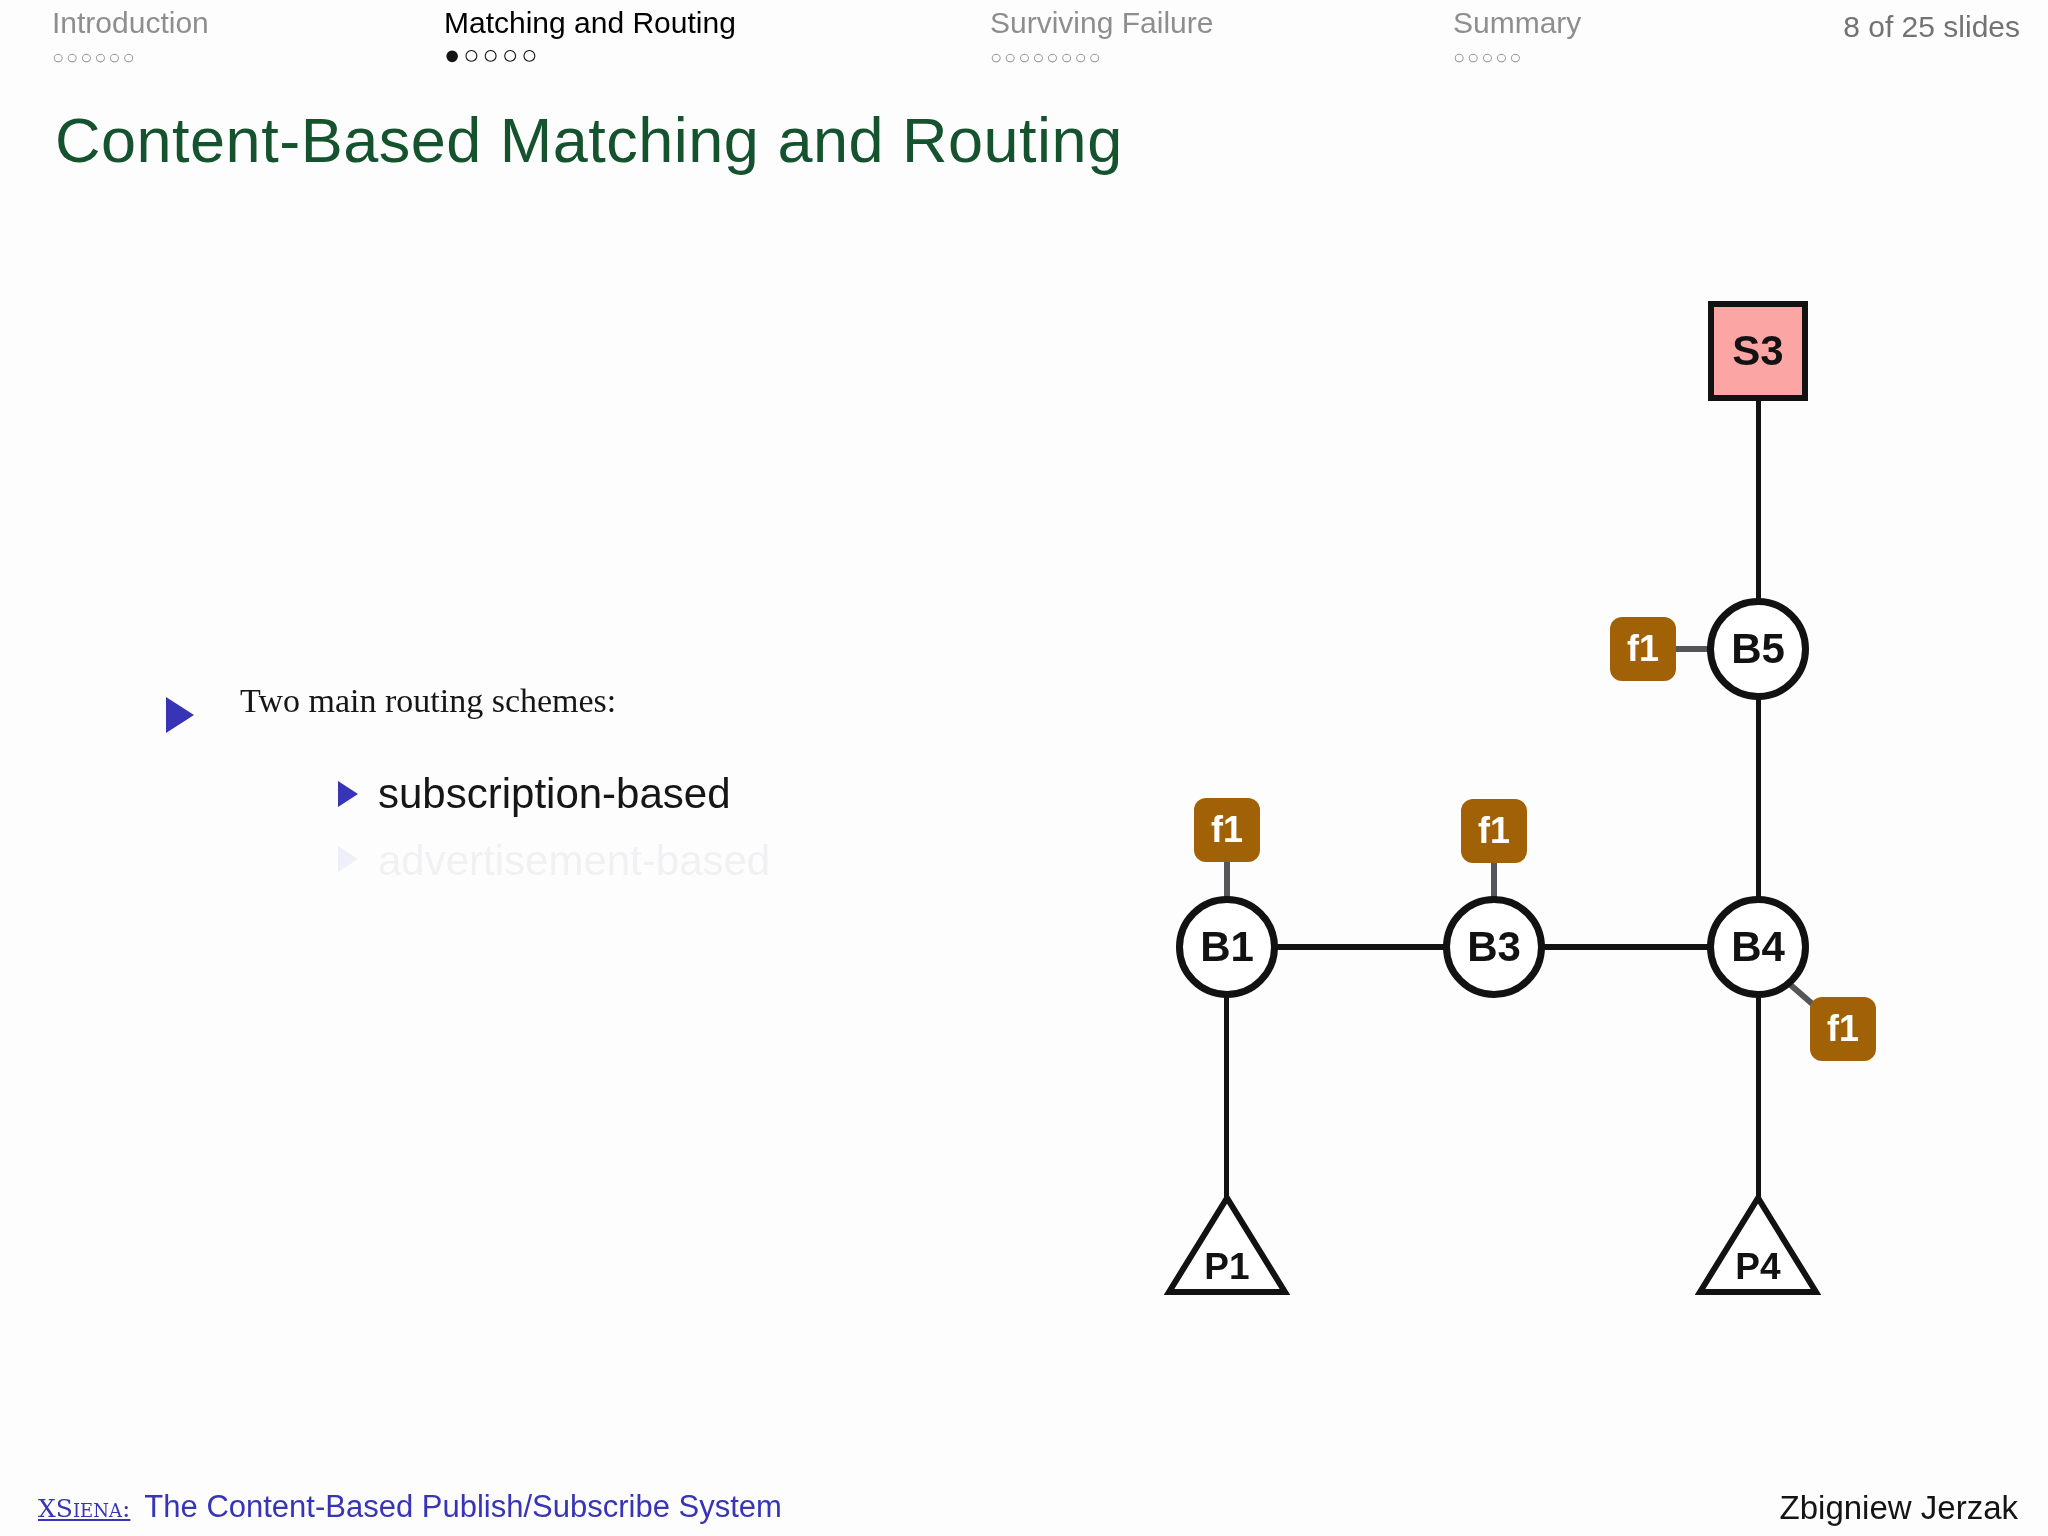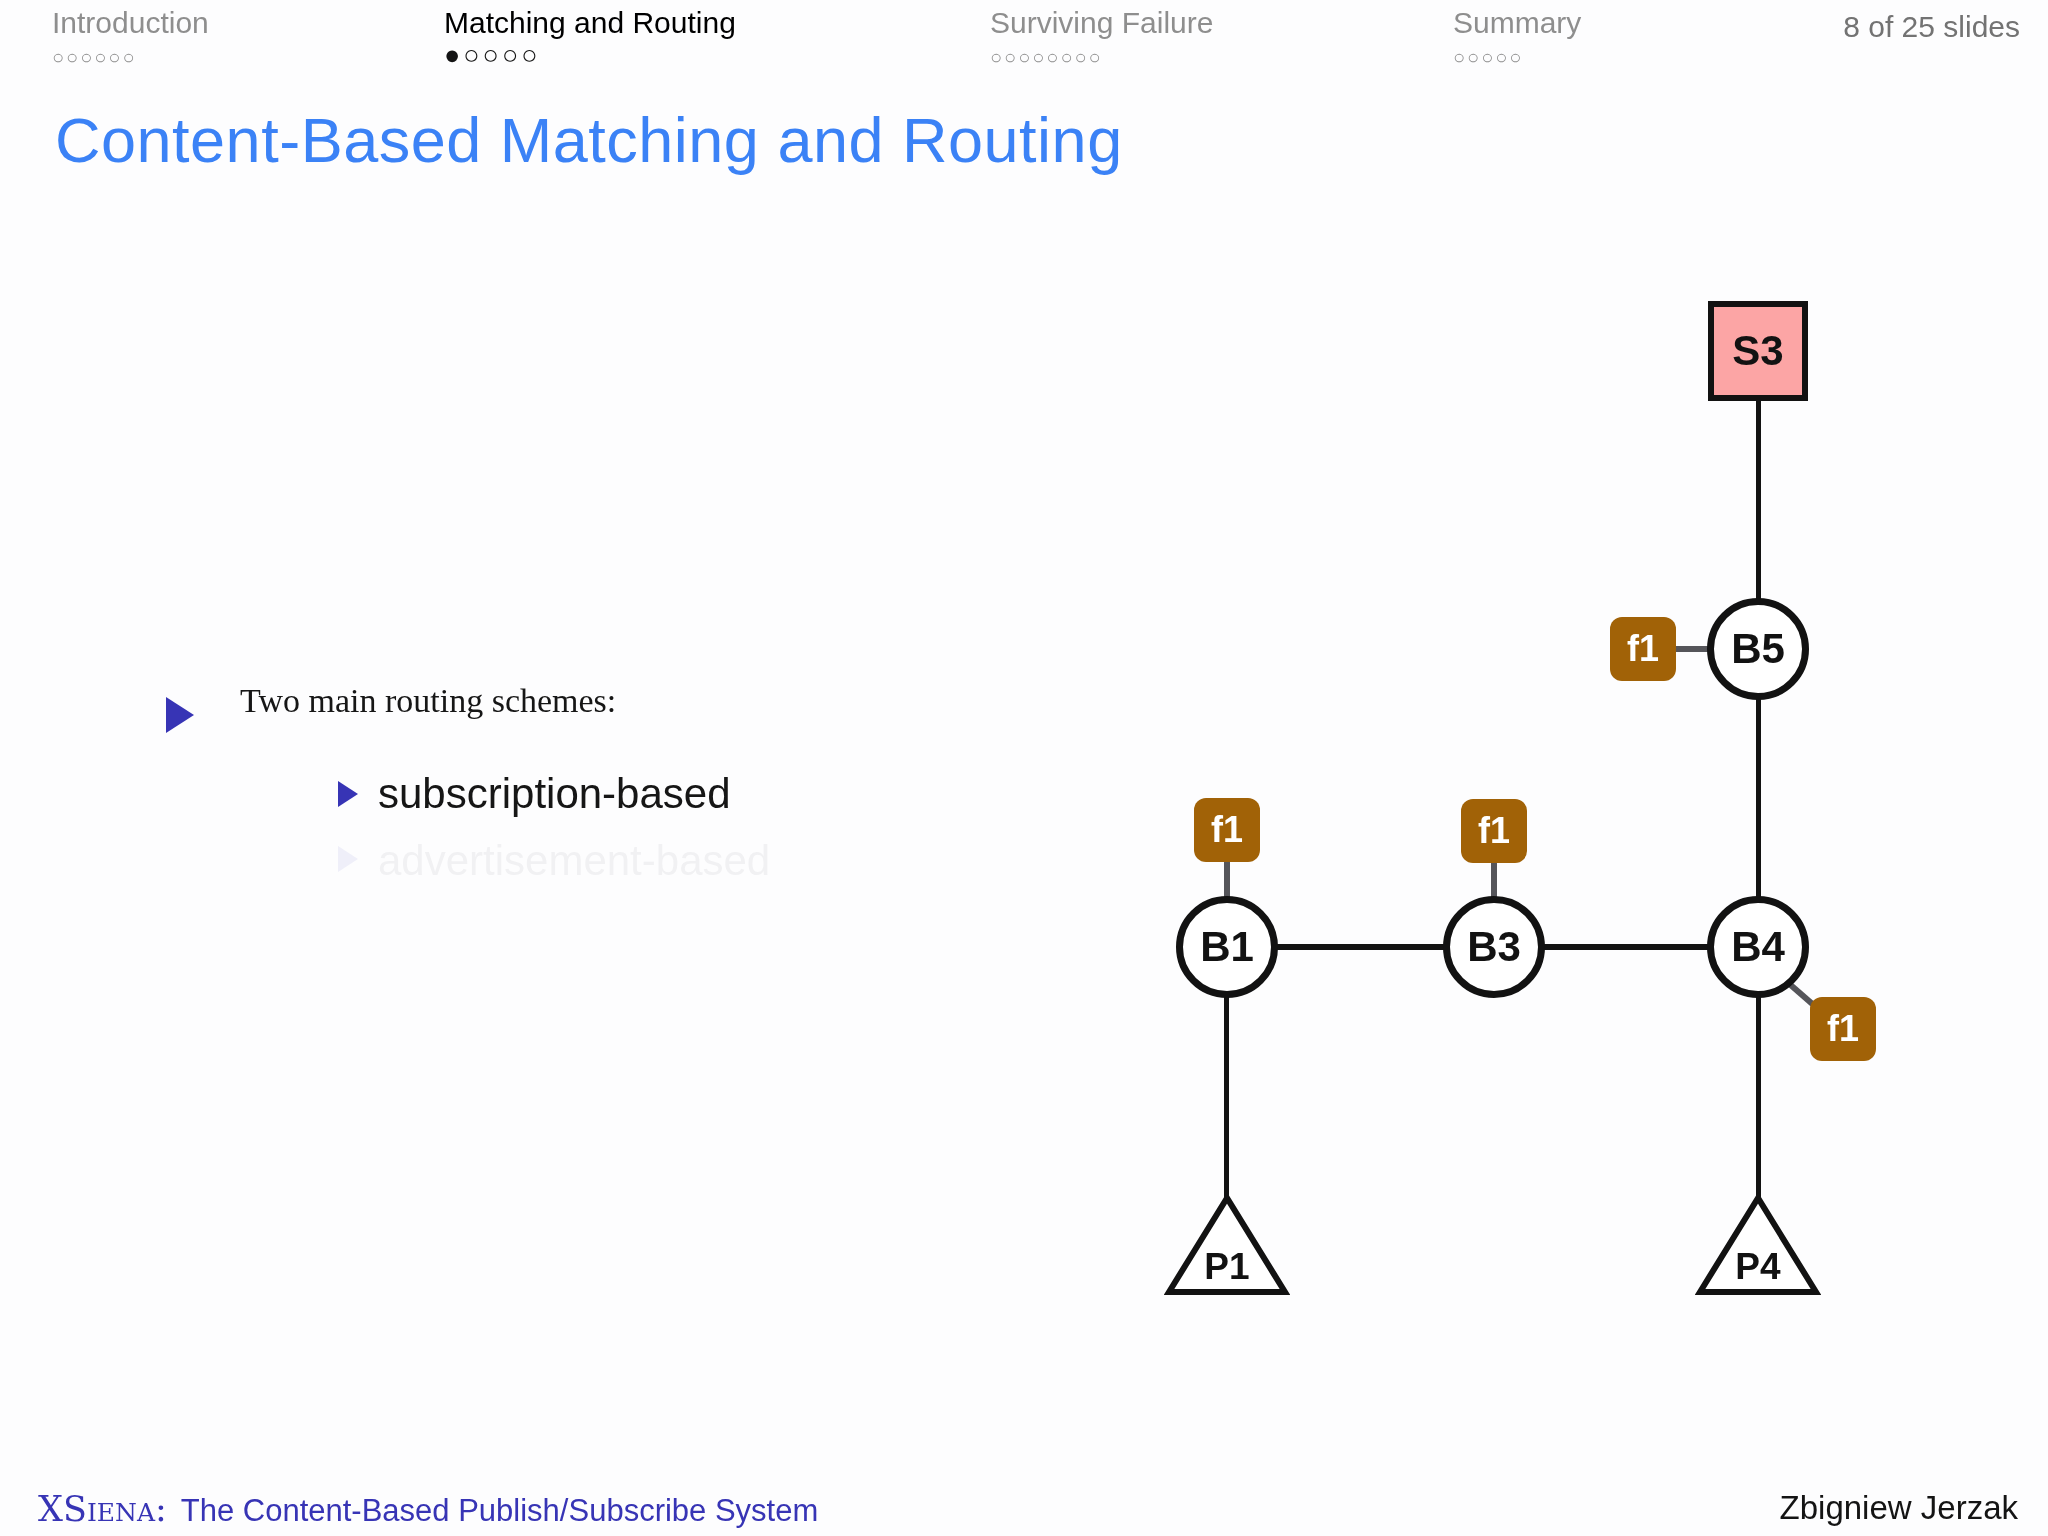--- a/index.html
+++ b/index.html
@@ -10,21 +10,21 @@
   
   .nav-section{position:absolute;top:8px;line-height:1;}
   .nav-label{font-size:30px;color:#8e8e8e;white-space:nowrap;}
   .nav-dots{font-size:20px;letter-spacing:2px;color:#909090;margin-top:9px;white-space:nowrap;}
   .nav-section.active .nav-label{color:#000000;}
   .nav-section.active .nav-dots{color:#141414;font-size:27px;letter-spacing:3px;margin-top:4px;}
   .slide-counter{position:absolute;top:10px;right:28px;font-size:30px;color:#737373;}
   
   .page-title{
     position:absolute;left:55px;top:104px;font-size:63px;font-weight:400;
-    color:#3b82f6;letter-spacing:0.5px;white-space:nowrap;
+    color:#14532d;letter-spacing:0.5px;white-space:nowrap;
   }
   
   .tri{position:absolute;width:0;height:0;border-style:solid;border-color:transparent;}
   .tri-main{left:166px;top:697px;border-width:18px 0 18px 28px;border-left-color:#3734b5;}
   .tri-sub{left:338px;top:781px;border-width:13px 0 13px 20px;border-left-color:#3734b5;}
   .tri-sub-hidden{left:338px;top:846px;border-width:13px 0 13px 20px;border-left-color:#3734b5;opacity:0.07;}
   .bullet-main{position:absolute;left:240px;top:682px;font-size:34px;color:#161616;white-space:nowrap;font-family:Liberation Serif, serif;}
   .bullet-sub{position:absolute;left:378px;top:770px;font-size:42px;color:#161616;white-space:nowrap;}
   .bullet-sub-hidden{position:absolute;left:378px;top:837px;font-size:42px;color:rgba(40,40,48,0.055);white-space:nowrap;}
   
@@ -45,21 +45,21 @@
     display:flex;align-items:center;justify-content:center;font-size:36px;font-weight:700;color:#ffffff;
   }
   .publisher{position:absolute;width:126px;height:106px;z-index:3;}
   .publisher svg{position:absolute;left:0;top:0;}
   .publisher .p-label{
     position:absolute;left:0;right:0;bottom:10px;text-align:center;
     font-size:37px;font-weight:700;color:#121212;
   }
   
   .footer-left{position:absolute;left:38px;top:1489px;font-size:31px;color:#3734b5;white-space:nowrap;}
-  .footer-brand{font-family:"DejaVu Serif",serif;font-variant:small-caps;font-size:35px;}
+  .footer-brand{font-family:"DejaVu Serif",serif;font-variant:small-caps;font-size:25px;text-decoration:underline;}
   .footer-system{margin-left:14px;}
   .footer-author{position:absolute;right:30px;top:1489px;font-size:33px;color:#141414;white-space:nowrap;}
 </style>
 </head>
 <body>
 
 <div class="slide">
 
   <div class="nav-section" style="left:52px">
     <div class="nav-label">Introduction</div>

